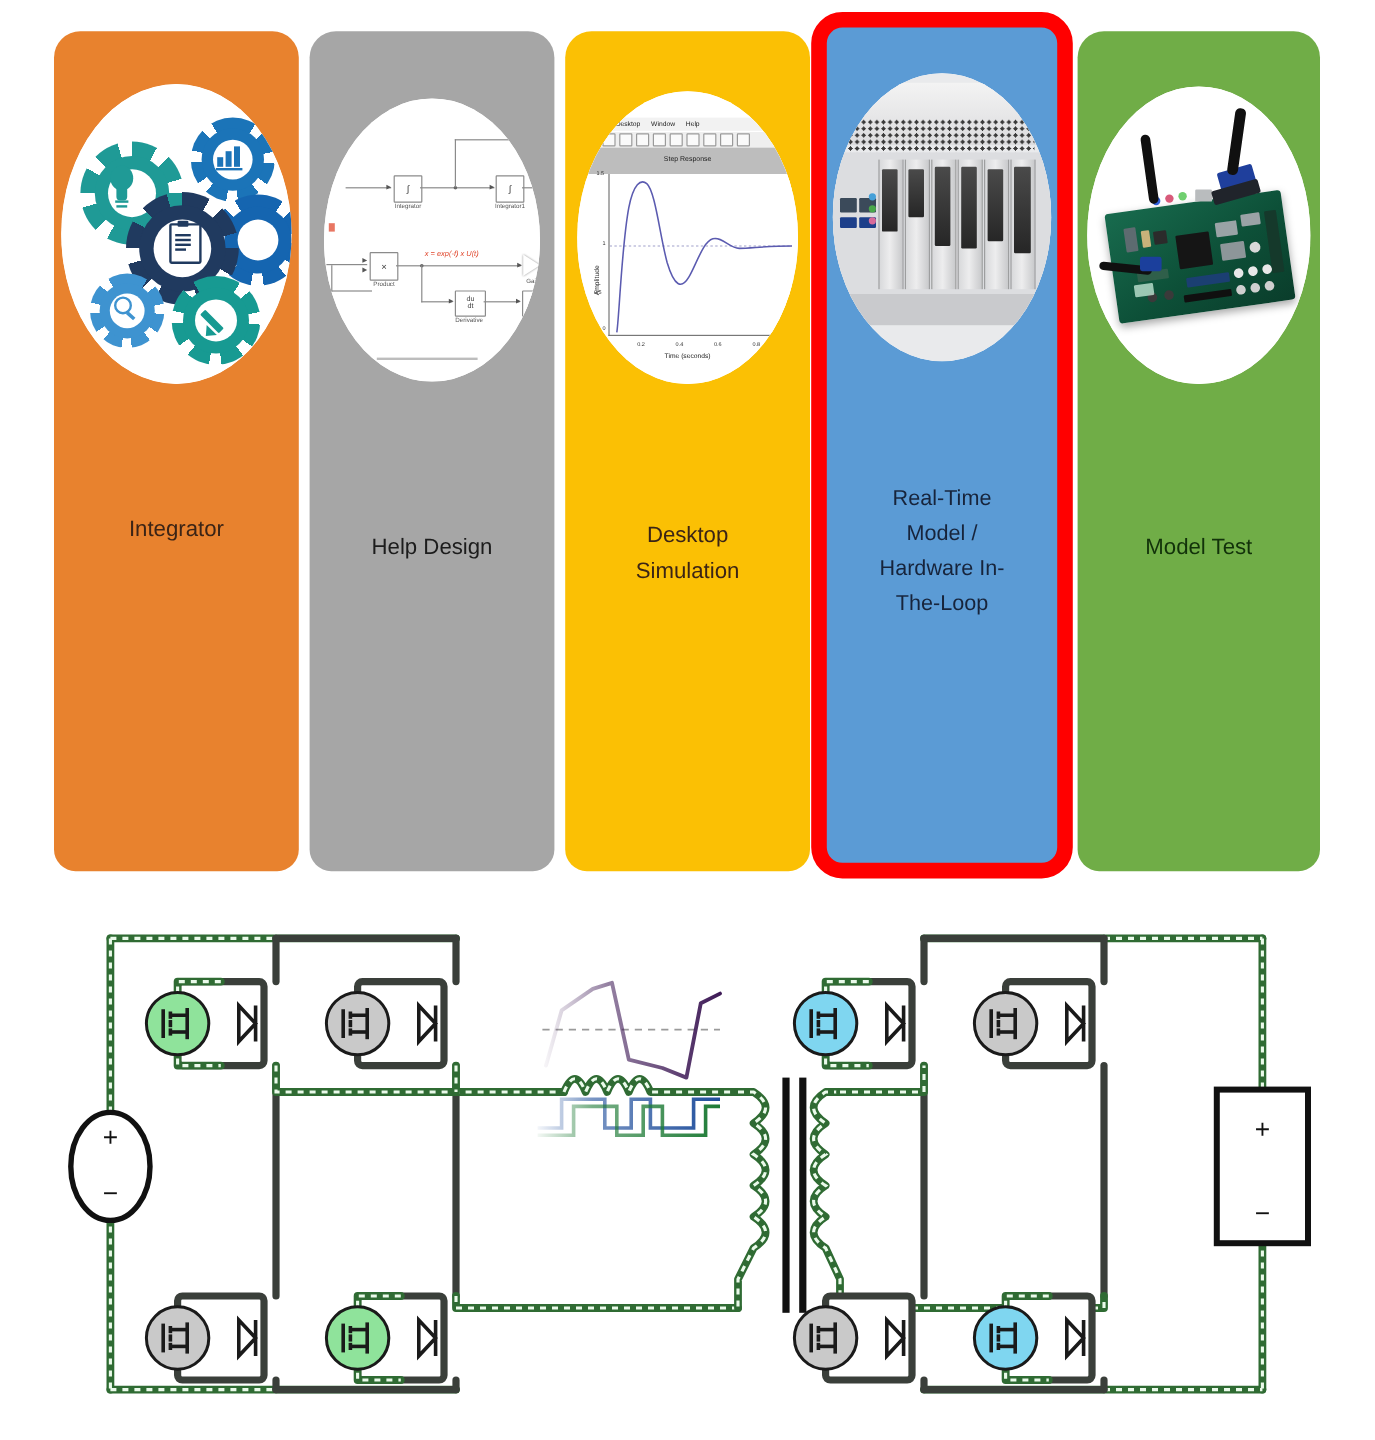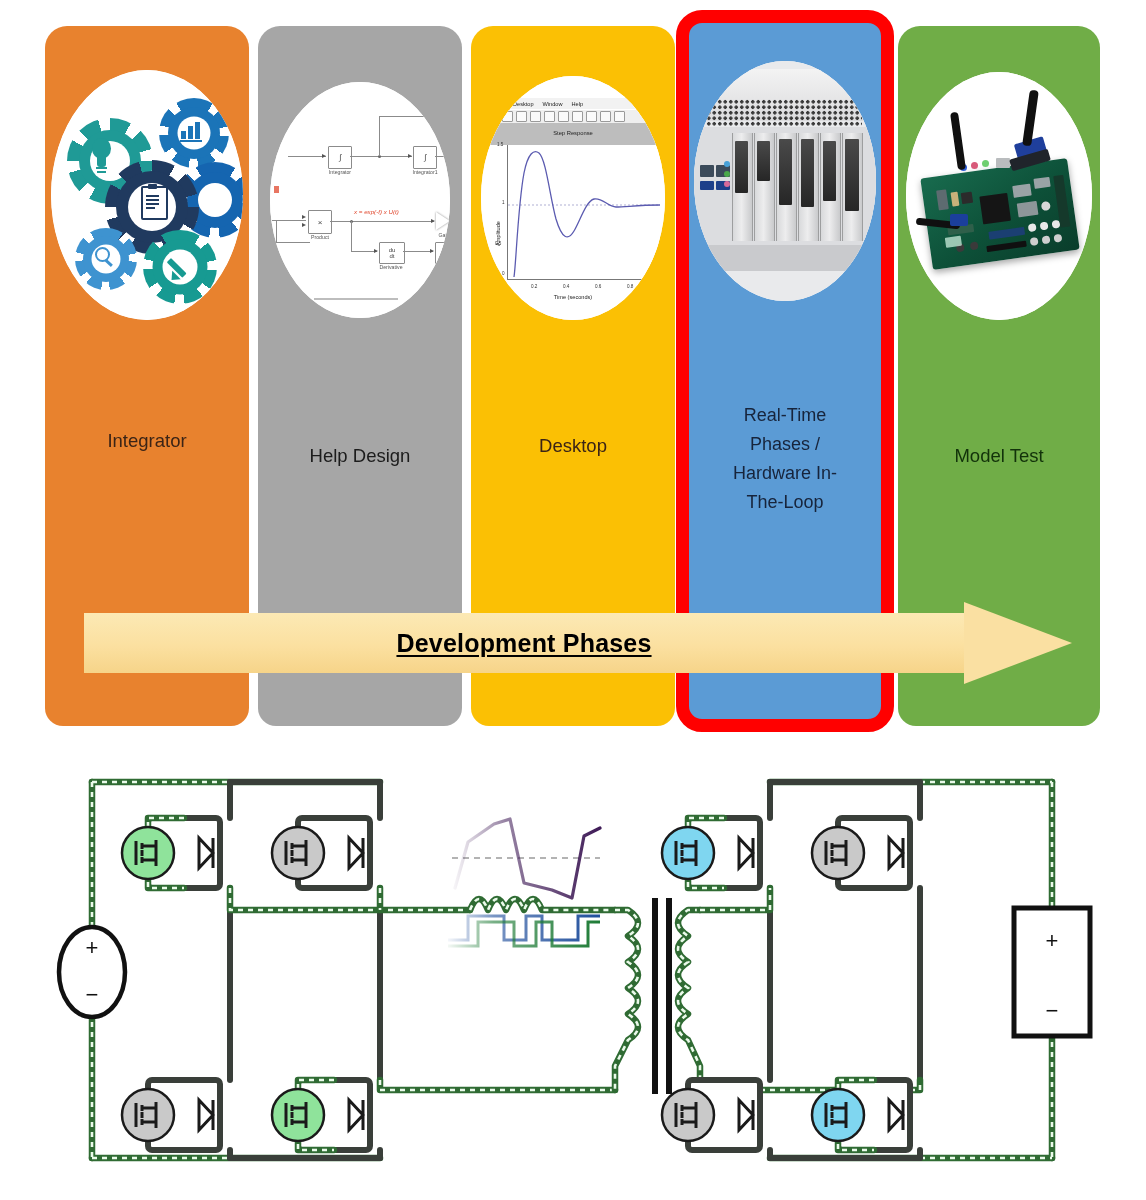--- a/index.html
+++ b/index.html
@@ -294,20 +294,21 @@
         <span class="mf-tick" style="left:50px;top:208px;">0.2</span>
         <span class="mf-tick" style="left:82px;top:208px;">0.4</span>
         <span class="mf-tick" style="left:114px;top:208px;">0.6</span>
         <span class="mf-tick" style="left:146px;top:208px;">0.8</span>
         <div class="mf-xlabel" style="top:218px;">Time (seconds)</div>
         <div class="mf-ylabel" style="left:14px;top:170px;">Amplitude</div>
       </div>
     </div>
     <div class="phase-label" style="top:405px;color:#3B2416;">
       <div>Desktop</div>
+      <div>Simulation</div>
     </div>
   </div>
 
   <div class="phase-panel highlight" style="left:676px;width:218px;background:#5B9BD5;">
     <div class="bubble" style="top:38px;width:182px;height:240px;">
       <div class="tm">
         <div class="tm-top" style="left:0;top:8px;width:182px;height:52px;"></div>
         <div class="tm-vent" style="left:12px;top:38px;width:156px;height:28px;"></div>
         <div style="position:absolute;left:0;top:66px;width:182px;height:118px;background:#dcdde0;"></div>
 
@@ -330,21 +331,21 @@
         <div class="tm-port" style="left:6px;top:120px;width:14px;height:9px;background:#1d3f8a;"></div>
         <div class="tm-port" style="left:22px;top:120px;width:14px;height:9px;background:#1d3f8a;"></div>
         <div class="tm-port" style="left:30px;top:100px;width:6px;height:6px;border-radius:50%;background:#46a0d8;"></div>
         <div class="tm-port" style="left:30px;top:110px;width:6px;height:6px;border-radius:50%;background:#4aa84a;"></div>
         <div class="tm-port" style="left:30px;top:120px;width:6px;height:6px;border-radius:50%;background:#d86a9a;"></div>
         <div style="position:absolute;left:0;top:184px;width:182px;height:26px;background:#c9cacd;"></div>
       </div>
     </div>
     <div class="phase-label" style="top:378px;color:#17243B;font-size:18px;line-height:29px;">
       <div>Real-Time</div>
-      <div>Phases /</div>
+      <div>Model /</div>
       <div>Hardware In-</div>
       <div>The-Loop</div>
     </div>
   </div>
 
   <div class="phase-panel" style="left:898px;width:202px;background:#70AD47;">
     <div class="bubble" style="top:46px;width:186px;height:248px;">
       <div class="fb">
         <div class="fb-board" style="left:20px;top:96px;width:148px;height:92px;">
           <div class="fb-chip" style="left:56px;top:26px;width:28px;height:28px;"></div>
@@ -384,25 +385,20 @@
 
         <div class="fb-cable" style="left:10px;top:148px;width:44px;height:7px;transform:rotate(6deg);"></div>
         <div class="fb-comp" style="position:absolute;left:44px;top:142px;width:18px;height:12px;background:#1b3f9c;border-radius:2px;"></div>
       </div>
     </div>
     <div class="phase-label" style="top:415px;color:#12320A;">
       <div>Model Test</div>
     </div>
   </div>
 
-  <div id="arrow-banner">
-    <div id="arrow-body"></div>
-    <div id="arrow-head"></div>
-    <div id="arrow-text">Development Phases</div>
-  </div>
 </section>
 
 <section id="circuit-section">
 <svg id="circuit-svg" width="1146" height="460" viewBox="0 0 1146 460">
   <defs>
 
     <style>
       .wire   { stroke:#3a3f3a; stroke-width:6; fill:none; stroke-linecap:round; stroke-linejoin:round;}
       .flow   { stroke:#eafaea; stroke-width:2.6; fill:none; stroke-dasharray:5 5;
                 stroke-linecap:butt; }

